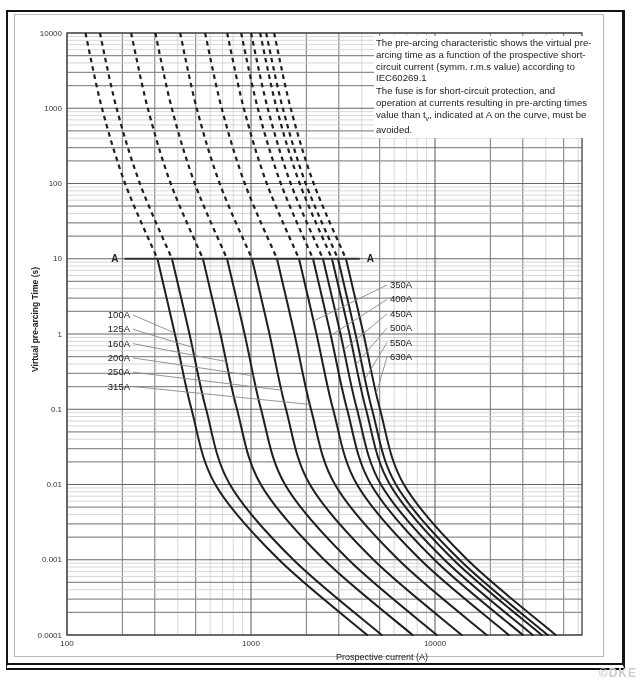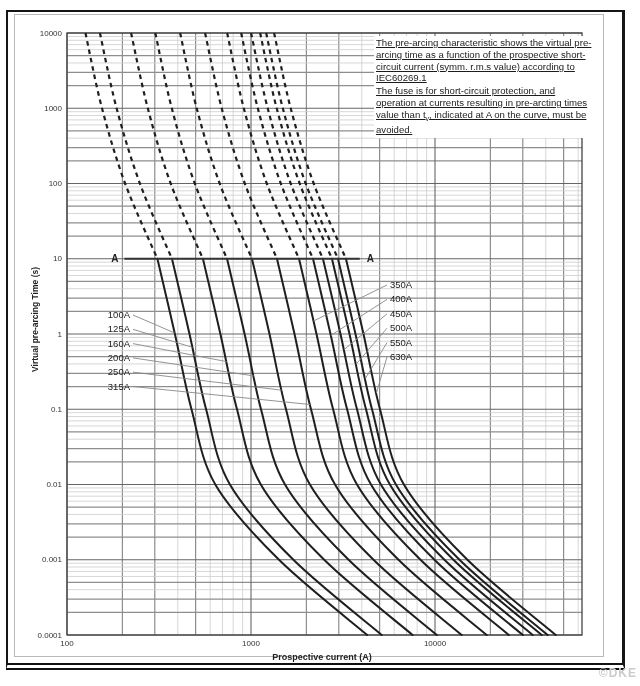--- a/index.html
+++ b/index.html
@@ -15,25 +15,25 @@
   }
   #chart-frame{
     position:absolute;left:14px;top:14px;width:588px;height:641px;
     border:1px solid #b9b9b9;pointer-events:none;
   }
   #chart-svg{position:absolute;left:0;top:0;}
   #note-box{
     position:absolute;left:374px;top:36px;width:220px;background:#ffffff;
     font-size:9.6px;line-height:11.8px;color:#1c1c1c;padding:1px 2px;
   }
-  #note-box p{margin:0 0 1px 0;text-decoration:underline;}
+  #note-box p{margin:0 0 1px 0;}
   sub{font-size:7px;}
   #x-axis-title{
-    position:absolute;left:232px;top:652px;width:180px;text-align:center;
-    font-size:9px;font-weight:700;color:#222;
+    position:absolute;left:248px;top:652px;width:180px;text-align:right;
+    font-size:9px;font-weight:400;color:#222;
   }
   #y-axis-title{
     position:absolute;left:30px;top:372px;transform:rotate(-90deg);
     transform-origin:0 0;white-space:nowrap;font-size:8.5px;font-weight:700;color:#222;
   }
   #watermark{
     position:absolute;right:3px;bottom:6px;font-size:12px;font-weight:700;
     color:#cccccc;letter-spacing:1px;
   }
 </style>

